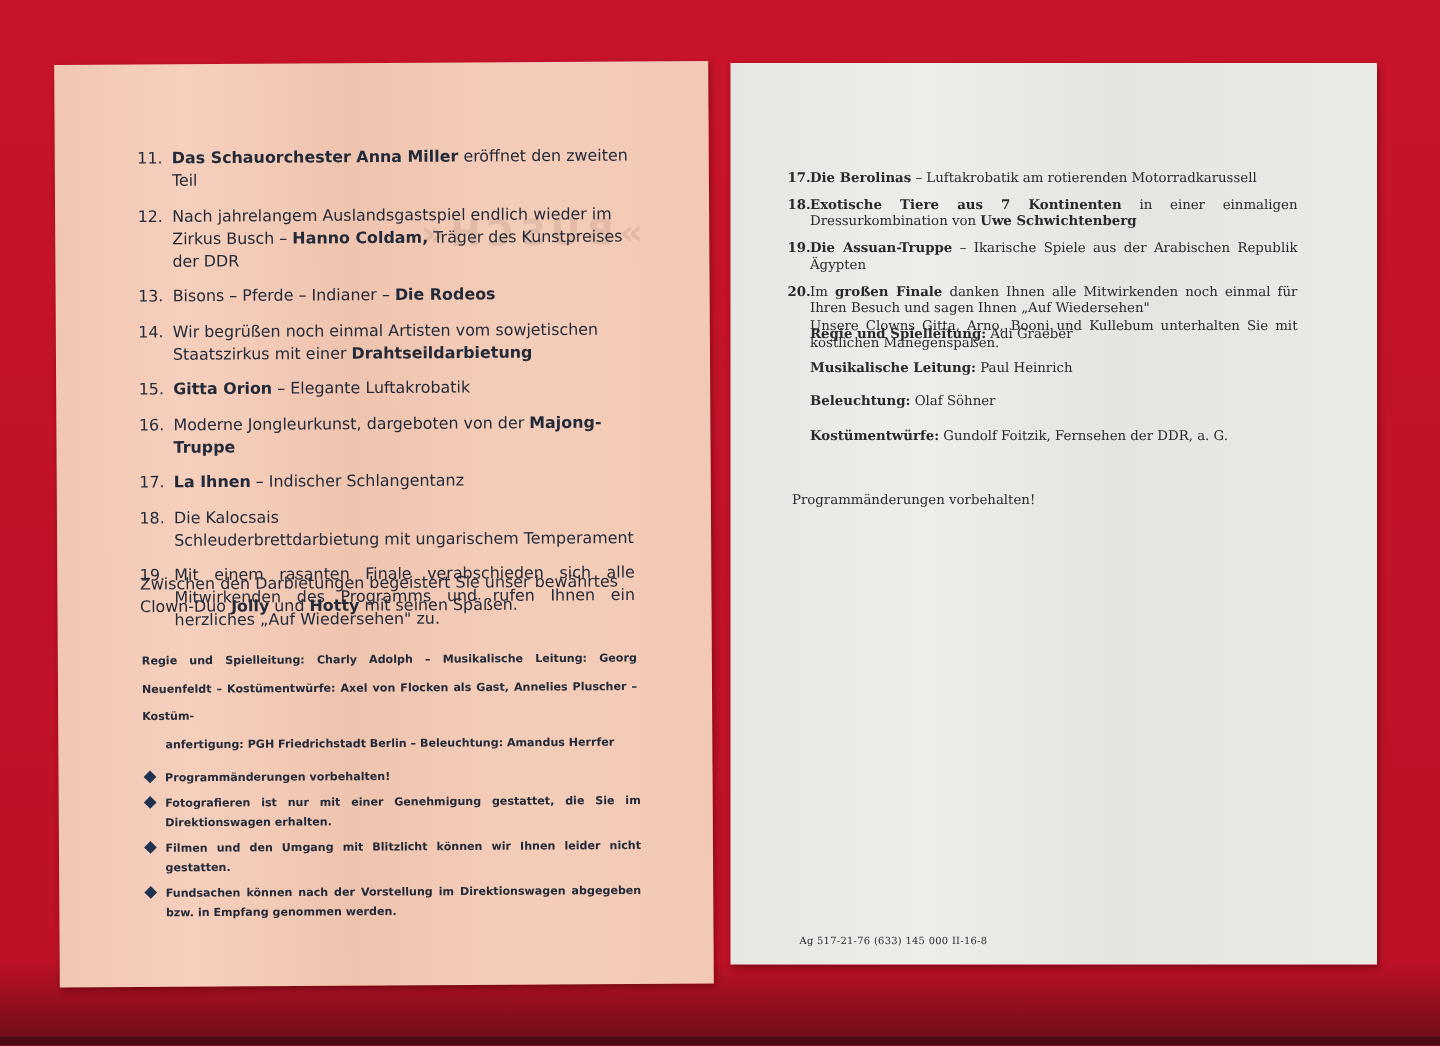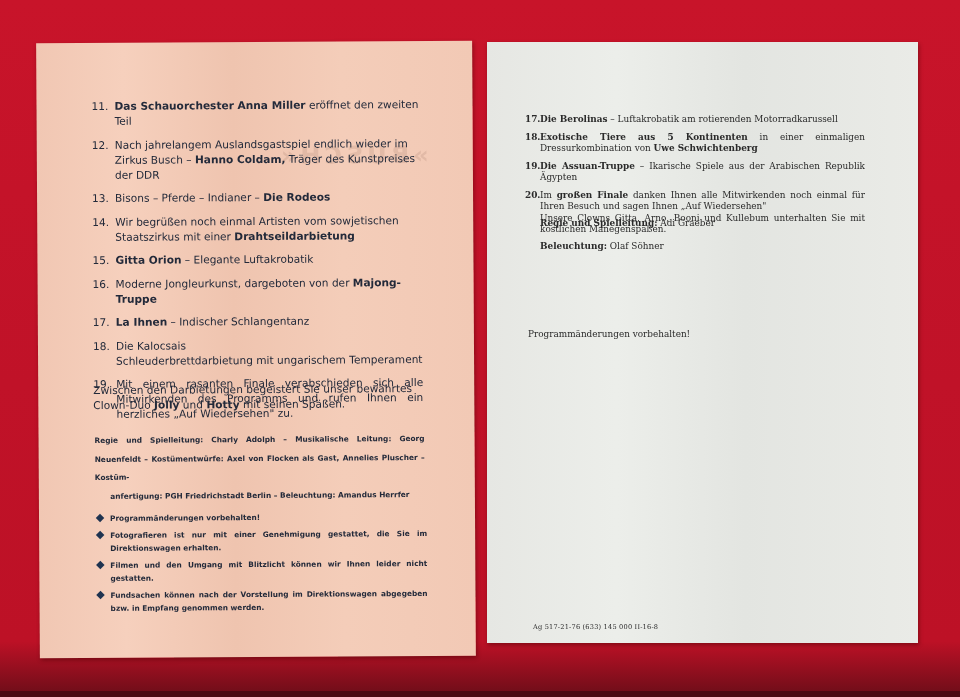--- a/index.html
+++ b/index.html
@@ -85,26 +85,28 @@
     <li class="lp-bullet"><span class="diamond-icon"></span><span>Programmänderungen vorbehalten!</span></li>
     <li class="lp-bullet"><span class="diamond-icon"></span><span>Fotografieren ist nur mit einer Genehmigung gestattet, die Sie im Direktionswagen erhalten.</span></li>
     <li class="lp-bullet"><span class="diamond-icon"></span><span>Filmen und den Umgang mit Blitzlicht können wir Ihnen leider nicht gestatten.</span></li>
     <li class="lp-bullet"><span class="diamond-icon"></span><span>Fundsachen können nach der Vorstellung im Direktionswagen abgegeben bzw. in Empfang genommen werden.</span></li>
   </ul>
 </div>
 
 <div class="sheet sheet-right">
   <ul class="rp-list">
     <li class="rp-item"><span class="rp-num">17.</span><b>Die Berolinas</b><span> – Luftakrobatik am rotierenden Motorradkarussell</span></li>
-    <li class="rp-item"><span class="rp-num">18.</span><b>Exotische Tiere aus 5 Kontinenten</b><span> in einer einmaligen Dressurkombination von </span><b>Uwe Schwichtenberg</b></li>
+    <li class="rp-item"><span class="rp-num">18.</span><b>Exotische Tiere aus 7 Kontinenten</b><span> in einer einmaligen Dressurkombination von </span><b>Uwe Schwichtenberg</b></li>
     <li class="rp-item"><span class="rp-num">19.</span><b>Die Assuan-Truppe</b><span> – Ikarische Spiele aus der Arabischen Republik Ägypten</span></li>
     <li class="rp-item" style="white-space:pre-line"><span class="rp-num">20.</span><span>Im </span><b>großen Finale</b><span> danken Ihnen alle Mitwirkenden noch einmal für Ihren Besuch und sagen Ihnen „Auf Wiedersehen"
 Unsere Clowns Gitta, Arno, Booni und Kullebum unterhalten Sie mit köstlichen Manegenspäßen.</span></li>
   </ul>
 
   <ul class="rp-credits">
     <li class="rp-credit"><b>Regie und Spielleitung:</b><span> Adi Graeber</span></li>
+    <li class="rp-credit"><b>Musikalische Leitung:</b><span> Paul Heinrich</span></li>
     <li class="rp-credit"><b>Beleuchtung:</b><span> Olaf Söhner</span></li>
+    <li class="rp-credit"><b>Kostümentwürfe:</b><span> Gundolf Foitzik, Fernsehen der DDR, a. G.</span></li>
   </ul>
 
   <div class="rp-disclaimer">Programmänderungen vorbehalten!</div>
   <div class="rp-printcode">Ag 517-21-76 (633) 145 000 II-16-8</div>
 </div>
 
 </body></html>

